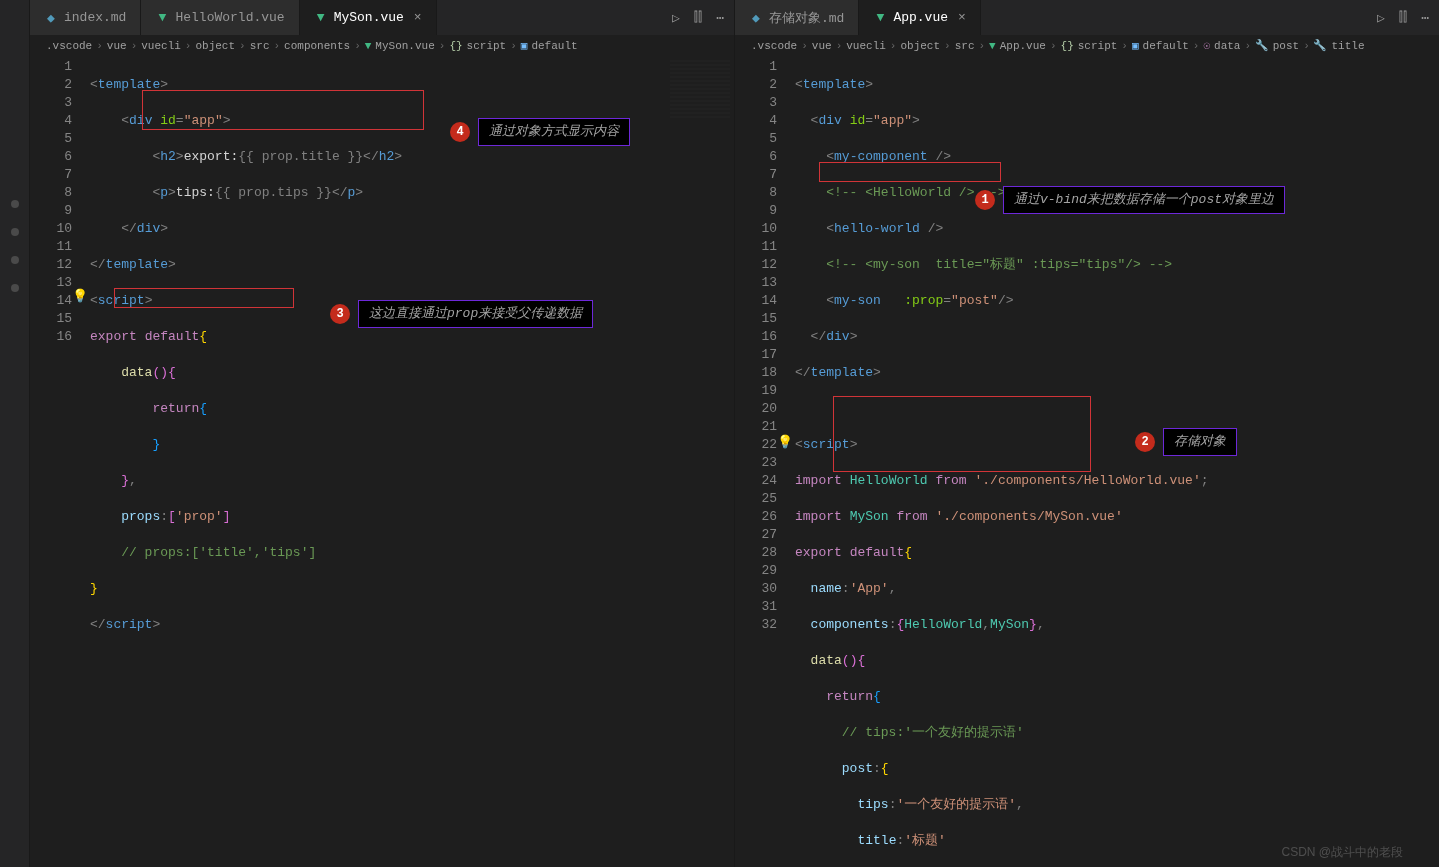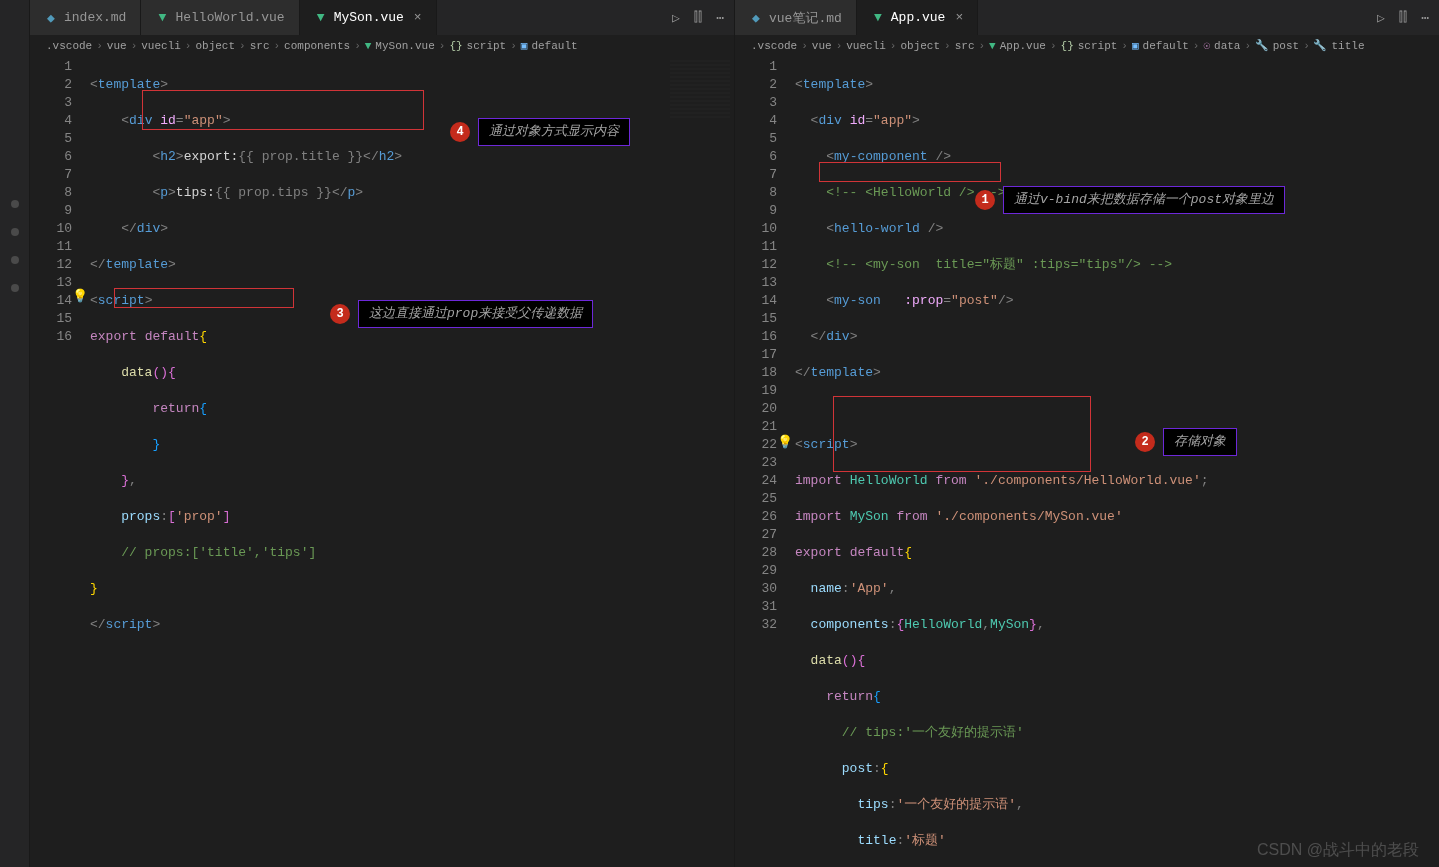--- a/index.html
+++ b/index.html
@@ -101,21 +101,21 @@
   position: relative;
 }
 .ln { height: 18px; }
 .minimap {
   position: absolute; top: 4px; right: 4px; width: 60px; height: 60px;
   background: linear-gradient(#333 2px, transparent 2px) 0 0/100% 4px;
   opacity: 0.15;
 }
 
 .tag { color: #569cd6; }
-.attr { color: #f0abfc; font-family: Liberation Mono, monospace; }
+.attr { color: #84cc16; font-family: Liberation Mono, monospace; }
 .str { color: #ce9178; }
 .punct { color: #808080; }
 .kw2 { color: #c586c0; }
 .fn { color: #dcdcaa; }
 .prop { color: #9cdcfe; }
 .cls { color: #4ec9b0; }
 .comment { color: #6a9955; }
 .brace { color: #ffd700; }
 .brace2 { color: #da70d6; }
 .brace3 { color: #179fff; }
@@ -146,23 +146,23 @@
   white-space: nowrap;
   font-style: italic;
 }
 .lightbulb {
   position: absolute;
   color: #ffcc00;
   font-size: 13px;
 }
 .watermark {
   position: fixed;
-  right: 20px; bottom: 6px;
+  right: 36px; bottom: 6px;
   color: rgba(220,220,220,0.25);
-  font-size: 16px;
+  font-size: 12px;
   font-family: Arial, sans-serif;
 }
 </style>
 </head>
 <body>
 
 <div class="activity-bar">
   <div class="activity-dot"></div>
   <div class="activity-dot"></div>
   <div class="activity-dot"></div>
@@ -267,21 +267,21 @@
           <div class="ann-text">这边直接通过prop来接受父传递数据</div>
         </div>
       </div>
     </div>
   </div>
 
   <div class="pane">
     <div class="tabs">
       <div class="tab">
         <span class="tab-icon md-icon">◆</span>
-        <span>vue笔记.md</span>
+        <span>存储对象.md</span>
       </div>
       <div class="tab active">
         <span class="tab-icon vue-icon">▼</span>
         <span>App.vue</span>
         <span class="close-icon">×</span>
       </div>
       <div class="tab-actions">
         <span>▷</span>
         <span>⫿⫿</span>
         <span>⋯</span>

